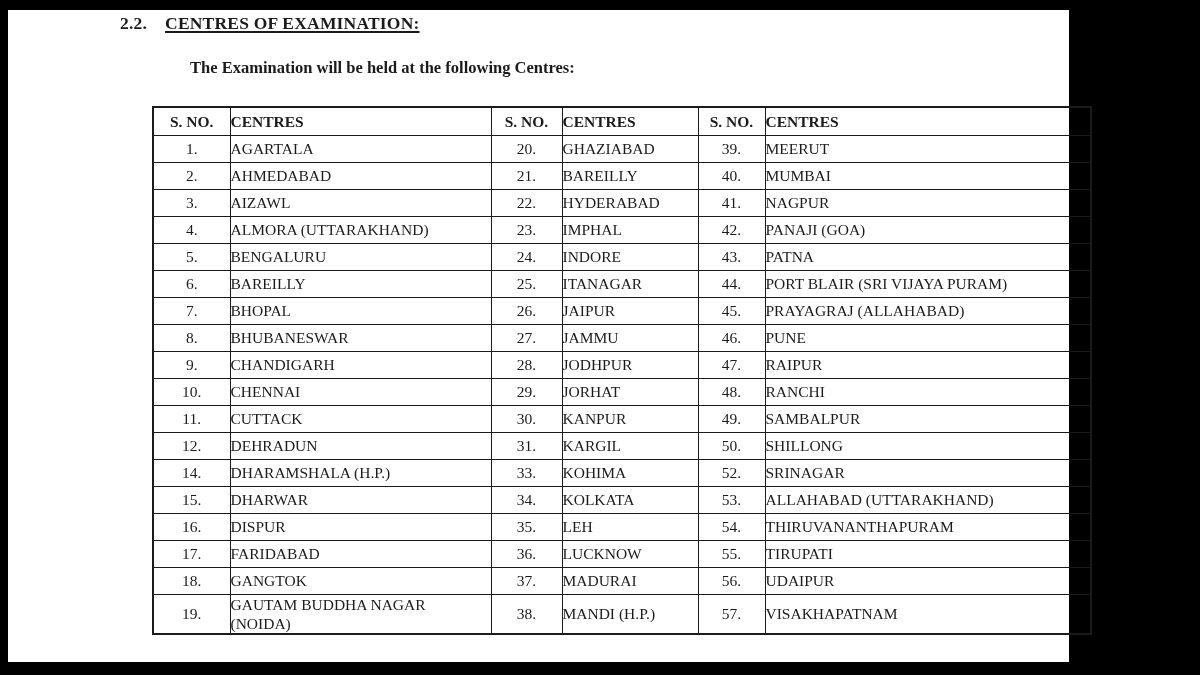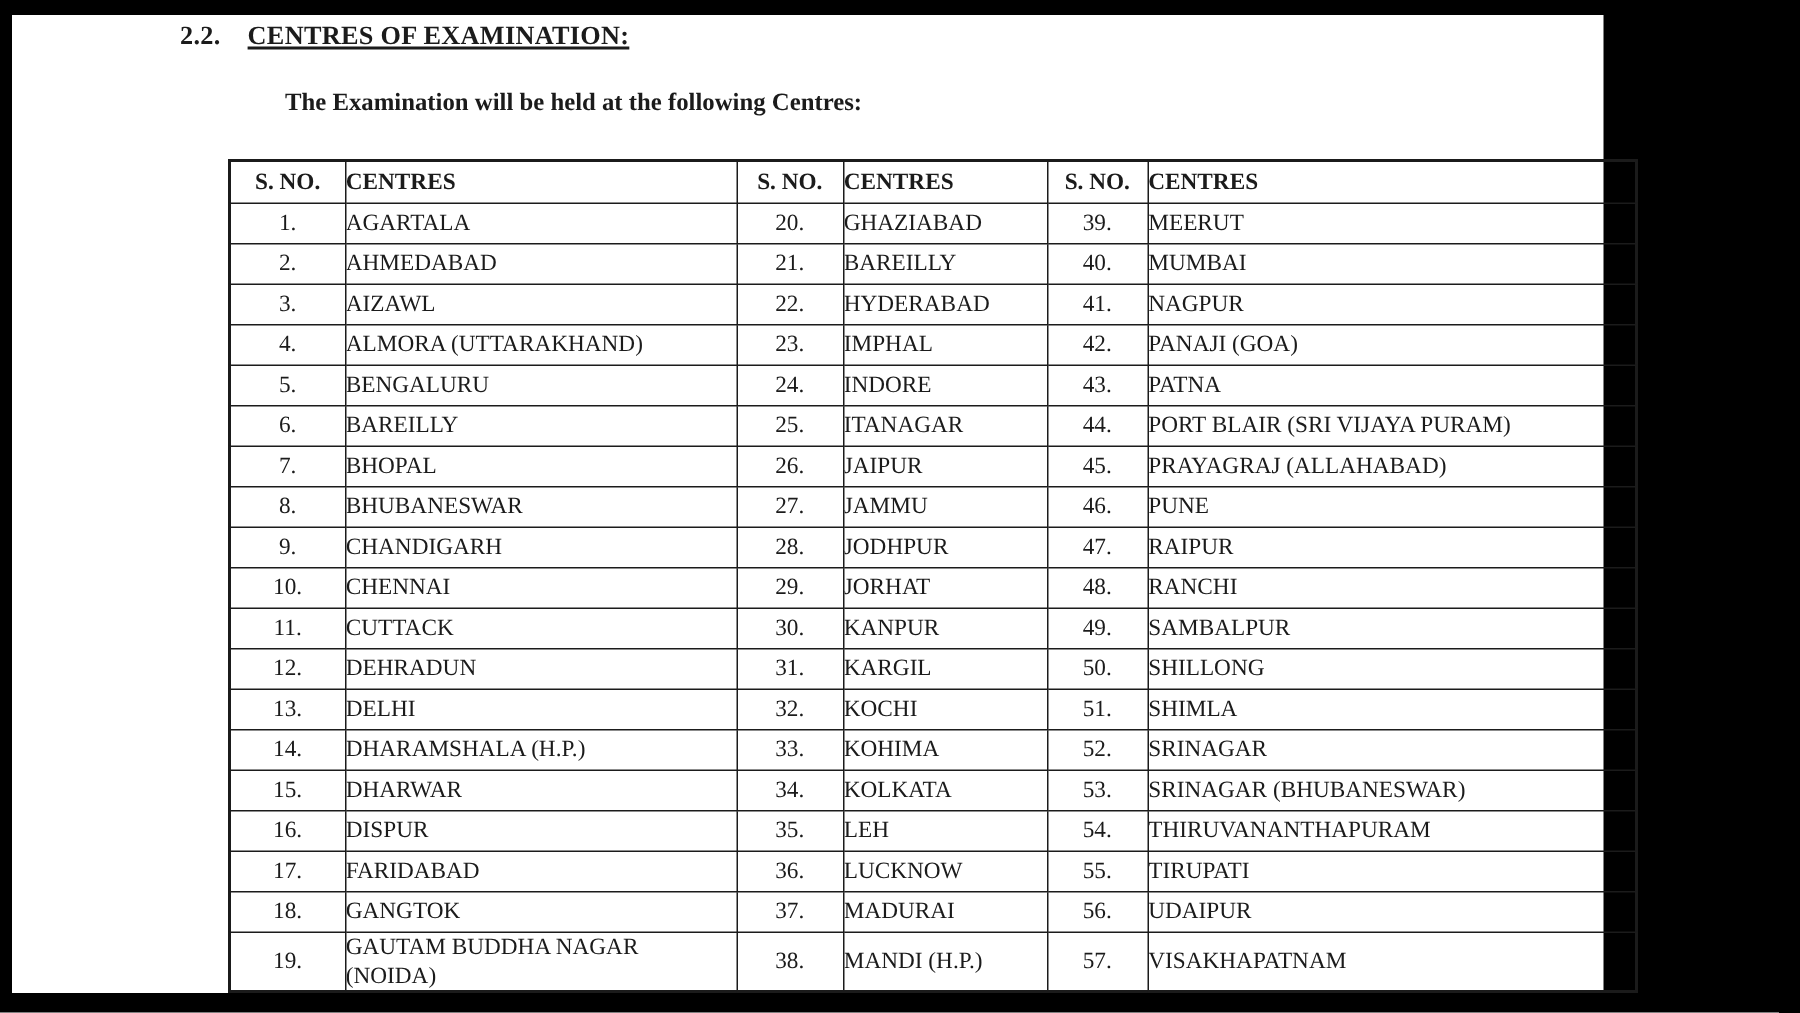--- a/index.html
+++ b/index.html
@@ -193,42 +193,34 @@
         </tr>
         <tr>
           <td class="sno">12.</td>
           <td class="centre">DEHRADUN</td>
           <td class="sno">31.</td>
           <td class="centre">KARGIL</td>
           <td class="sno">50.</td>
           <td class="centre">SHILLONG</td>
         </tr>
         <tr>
-          <td class="sno">13.</td>
-          <td class="centre">DELHI</td>
-          <td class="sno">32.</td>
-          <td class="centre">KOCHI</td>
-          <td class="sno">51.</td>
-          <td class="centre">SHIMLA</td>
-        </tr>
-        <tr>
           <td class="sno">14.</td>
           <td class="centre">DHARAMSHALA (H.P.)</td>
           <td class="sno">33.</td>
           <td class="centre">KOHIMA</td>
           <td class="sno">52.</td>
           <td class="centre">SRINAGAR</td>
         </tr>
         <tr>
           <td class="sno">15.</td>
           <td class="centre">DHARWAR</td>
           <td class="sno">34.</td>
           <td class="centre">KOLKATA</td>
           <td class="sno">53.</td>
-          <td class="centre">SRINAGAR (BHUBANESWAR)</td>
+          <td class="centre">ALLAHABAD (UTTARAKHAND)</td>
         </tr>
         <tr>
           <td class="sno">16.</td>
           <td class="centre">DISPUR</td>
           <td class="sno">35.</td>
           <td class="centre">LEH</td>
           <td class="sno">54.</td>
           <td class="centre">THIRUVANANTHAPURAM</td>
         </tr>
         <tr>

